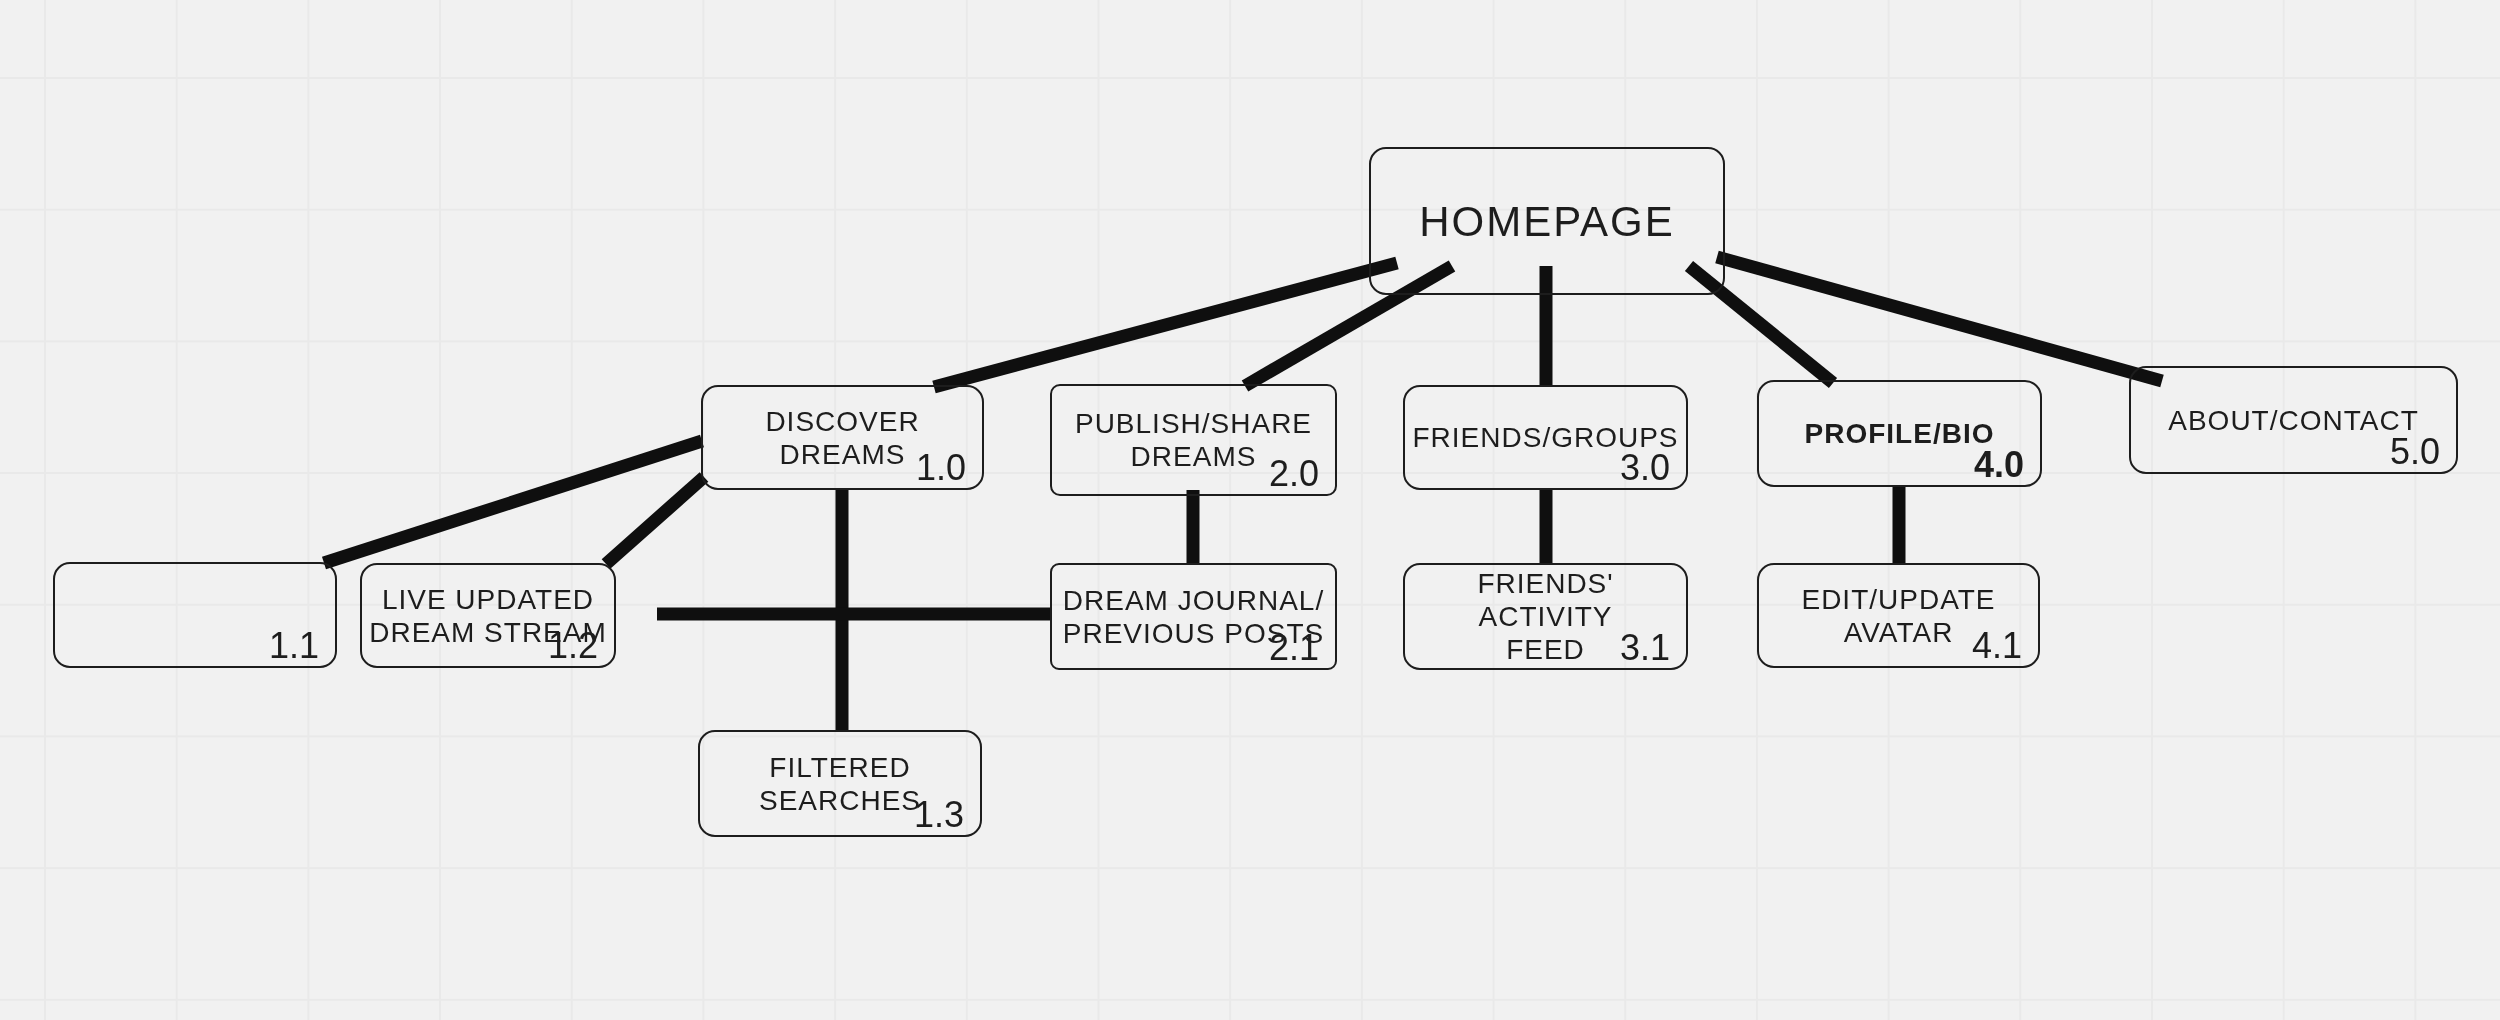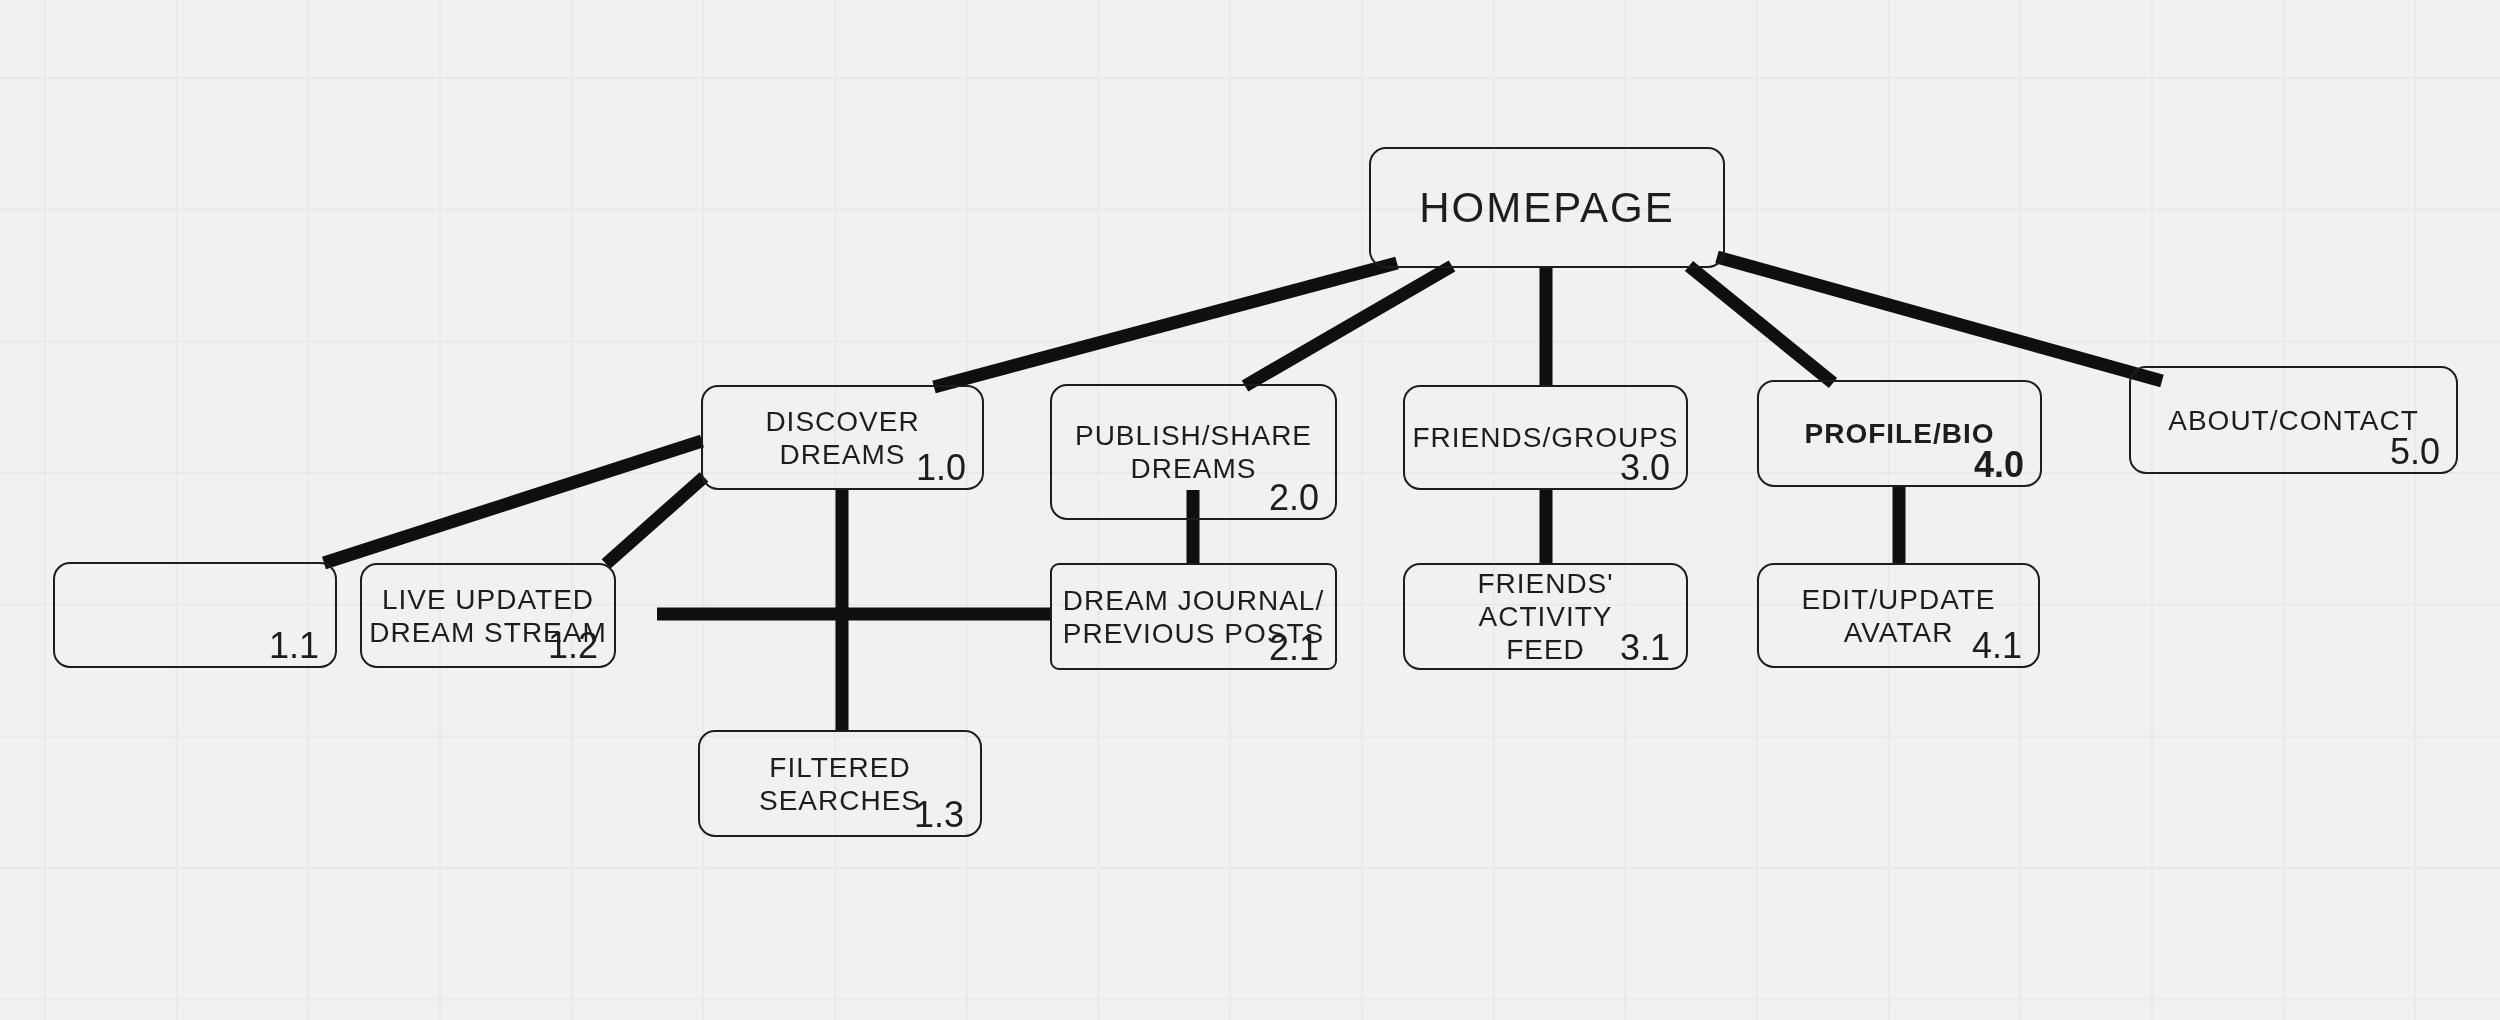--- a/index.html
+++ b/index.html
@@ -73,31 +73,31 @@
     <line x1="1717" y1="257" x2="2162" y2="381"></line>
     <line x1="702" y1="441" x2="324" y2="563"></line>
     <line x1="704" y1="477" x2="606" y2="564"></line>
     <line x1="842" y1="488" x2="842" y2="732"></line>
     <line x1="657" y1="614" x2="1052" y2="614"></line>
     <line x1="1193" y1="490" x2="1193" y2="565"></line>
     <line x1="1546" y1="488" x2="1546" y2="565"></line>
     <line x1="1899" y1="485" x2="1899" y2="565"></line>
   </svg>
 
-  <div class="node root" style="left:1369px; top:147px; width:356px; height:121px;">
+  <div class="node root" style="left:1369px; top:147px; width:356px; height:148px;">
     <span class="lbl">HOMEPAGE</span>
   </div>
 
   <div class="node" style="left:701px; top:385px; width:283px; height:105px;">
     <span class="lbl">DISCOVER
 DREAMS</span>
     <span class="num">1.0</span>
   </div>
 
-  <div class="node" style="left:1050px; top:384px; width:287px; height:136px;">
+  <div class="node" style="left:1050px; top:384px; width:287px; height:112px;border-radius:10px;">
     <span class="lbl">PUBLISH/SHARE
 DREAMS</span>
     <span class="num">2.0</span>
   </div>
 
   <div class="node" style="left:1403px; top:385px; width:285px; height:105px;">
     <span class="lbl">FRIENDS/GROUPS</span>
     <span class="num">3.0</span>
   </div>
 

